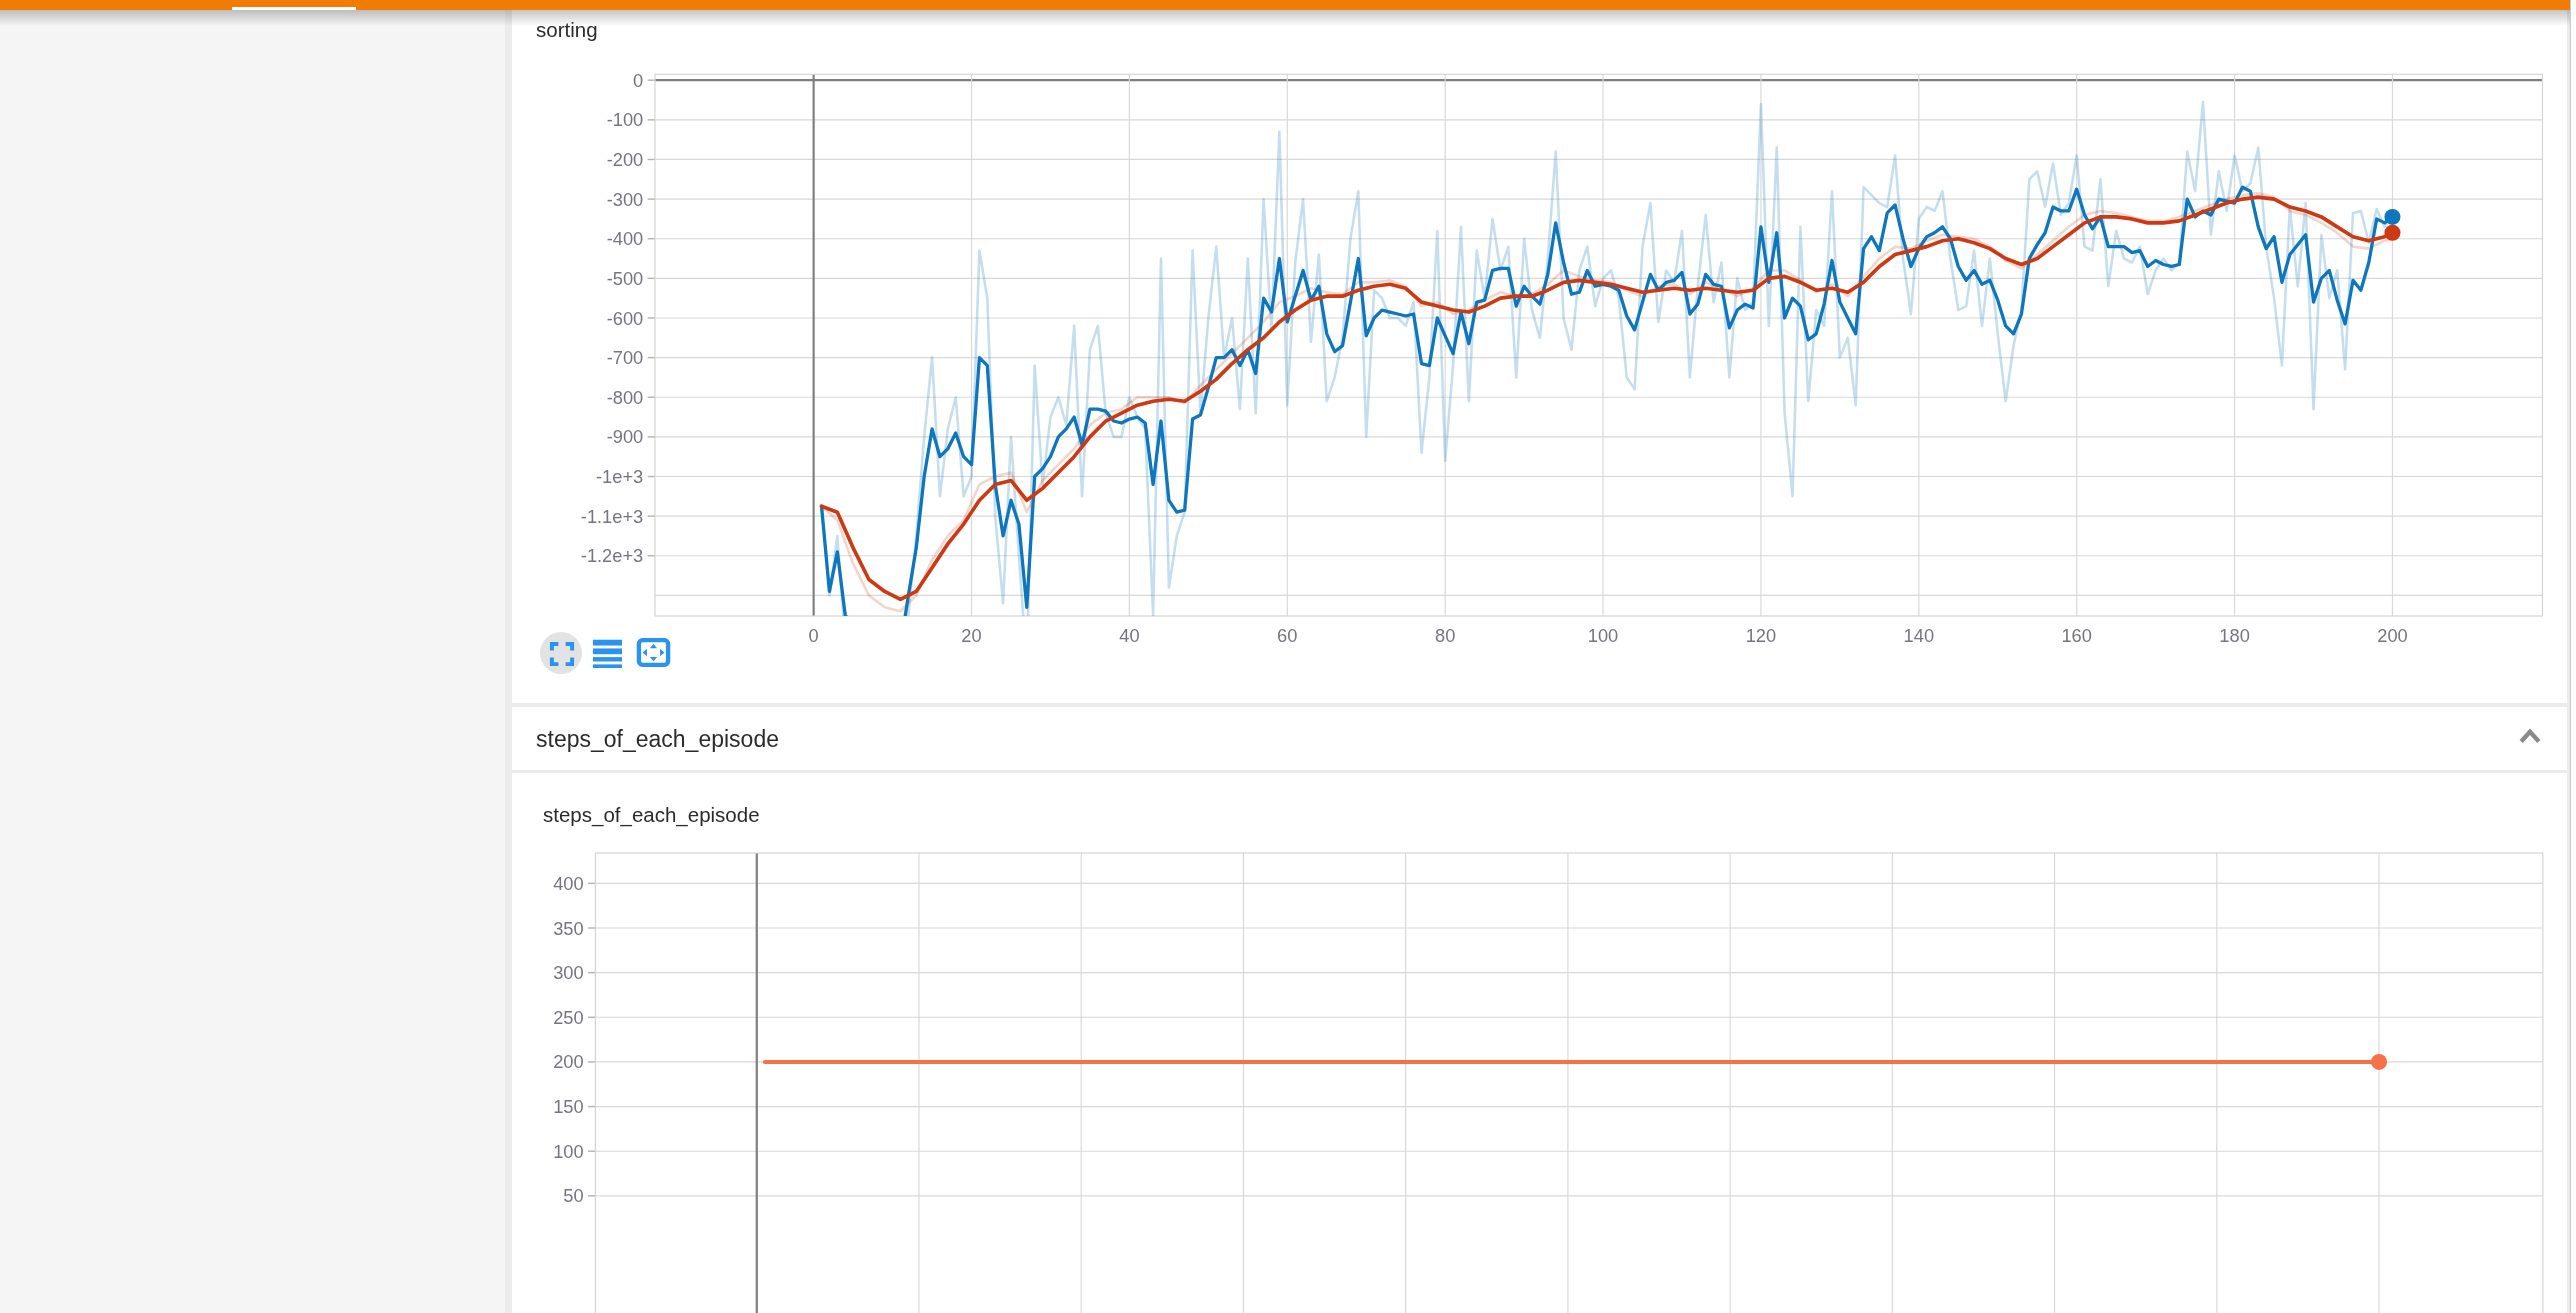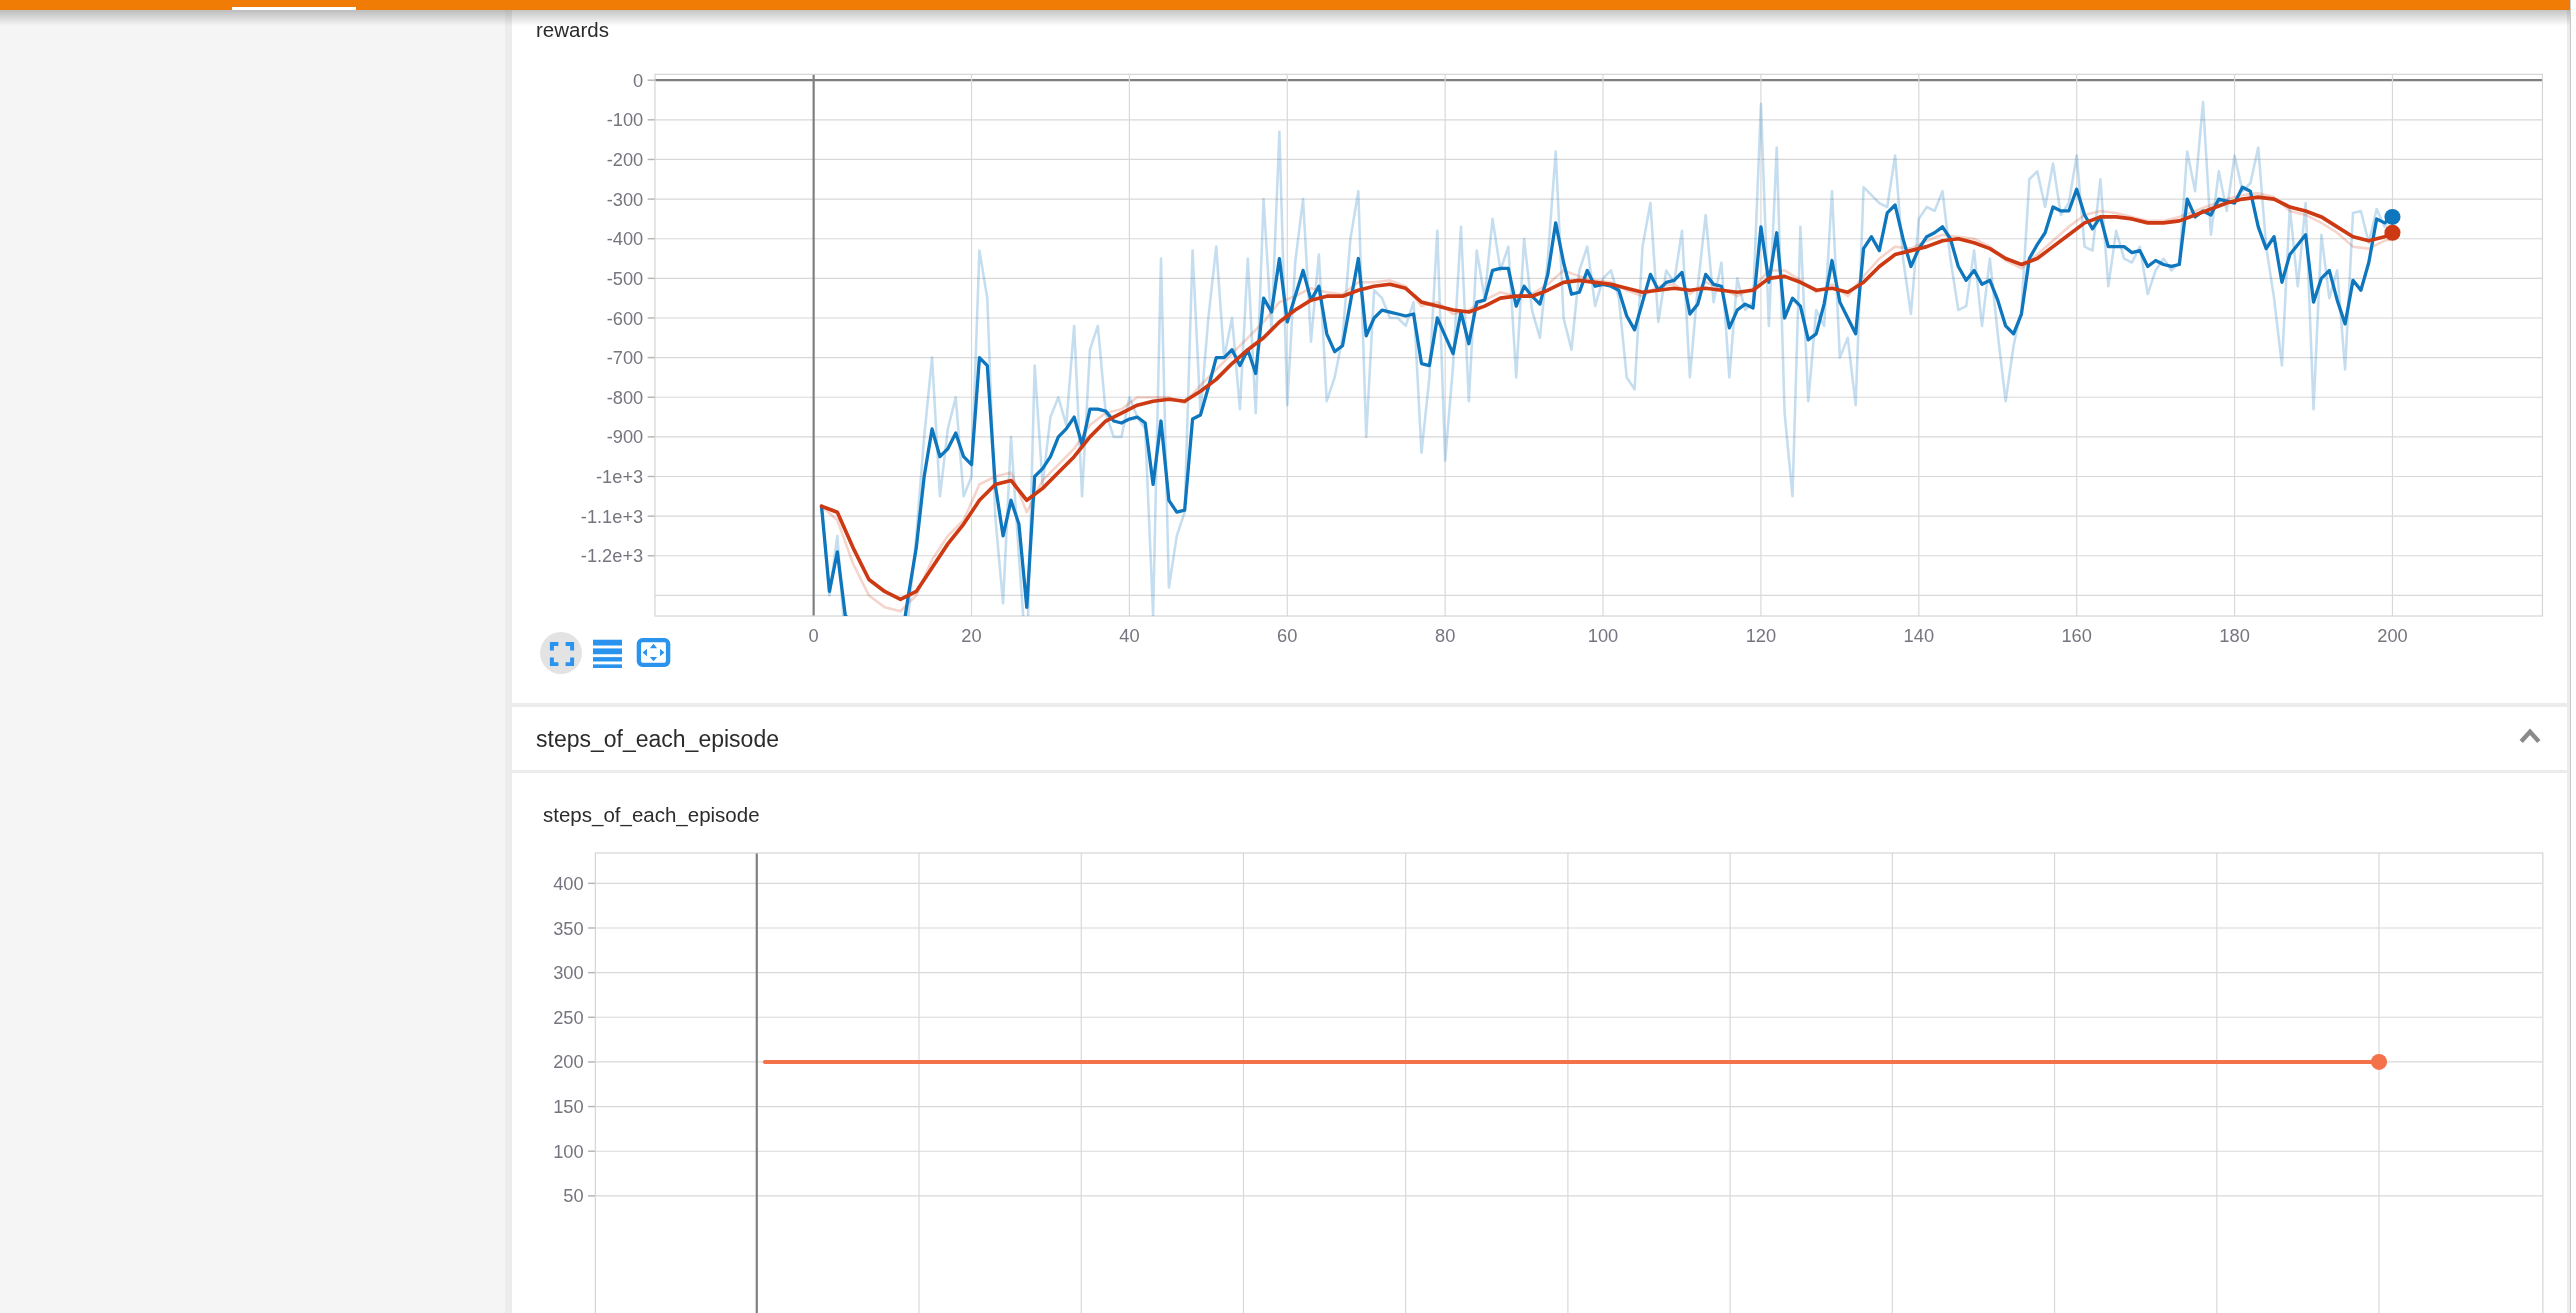--- a/index.html
+++ b/index.html
@@ -140,21 +140,21 @@
   </div>
 <div class="abs runname" style="left:102px;top:705px;width:374px;word-break:break-all;">train/20201015-192417/rewards_moving_average</div>
 
 <div class="abs" id="toggle-all">TOGGLE ALL RUNS</div>
 <div class="abs" style="left:25.6px;top:810px;font-size:18.3px;color:#757575;">logs</div>
 
 <div class="abs card" id="card-rewards"></div>
 <div class="abs card" id="card-sec-header"></div>
 <div class="abs card" id="card-steps"></div>
 
-<div class="abs chart-title" style="left:536px;top:17.6px;">rewards</div>
+<div class="abs chart-title" style="left:536px;top:17.6px;">sorting</div>
 <div class="abs" id="section-title">steps_of_each_episode</div>
 <div class="abs chart-title" style="left:543px;top:803px;">steps_of_each_episode</div>
 
 <svg class="chartsvg" id="chart1" style="left:512px;top:10.2px;" width="2055" height="693" viewBox="700 14 2810 948">
     <defs>
       <clipPath id="clip0">
         <rect x="895" y="102" width="2582" height="741"></rect>
       </clipPath>
     </defs>
     <line x1="895" x2="3477" y1="110.02370500438974" y2="110.02370500438974" stroke="#7f7f7f" stroke-width="3"></line>

